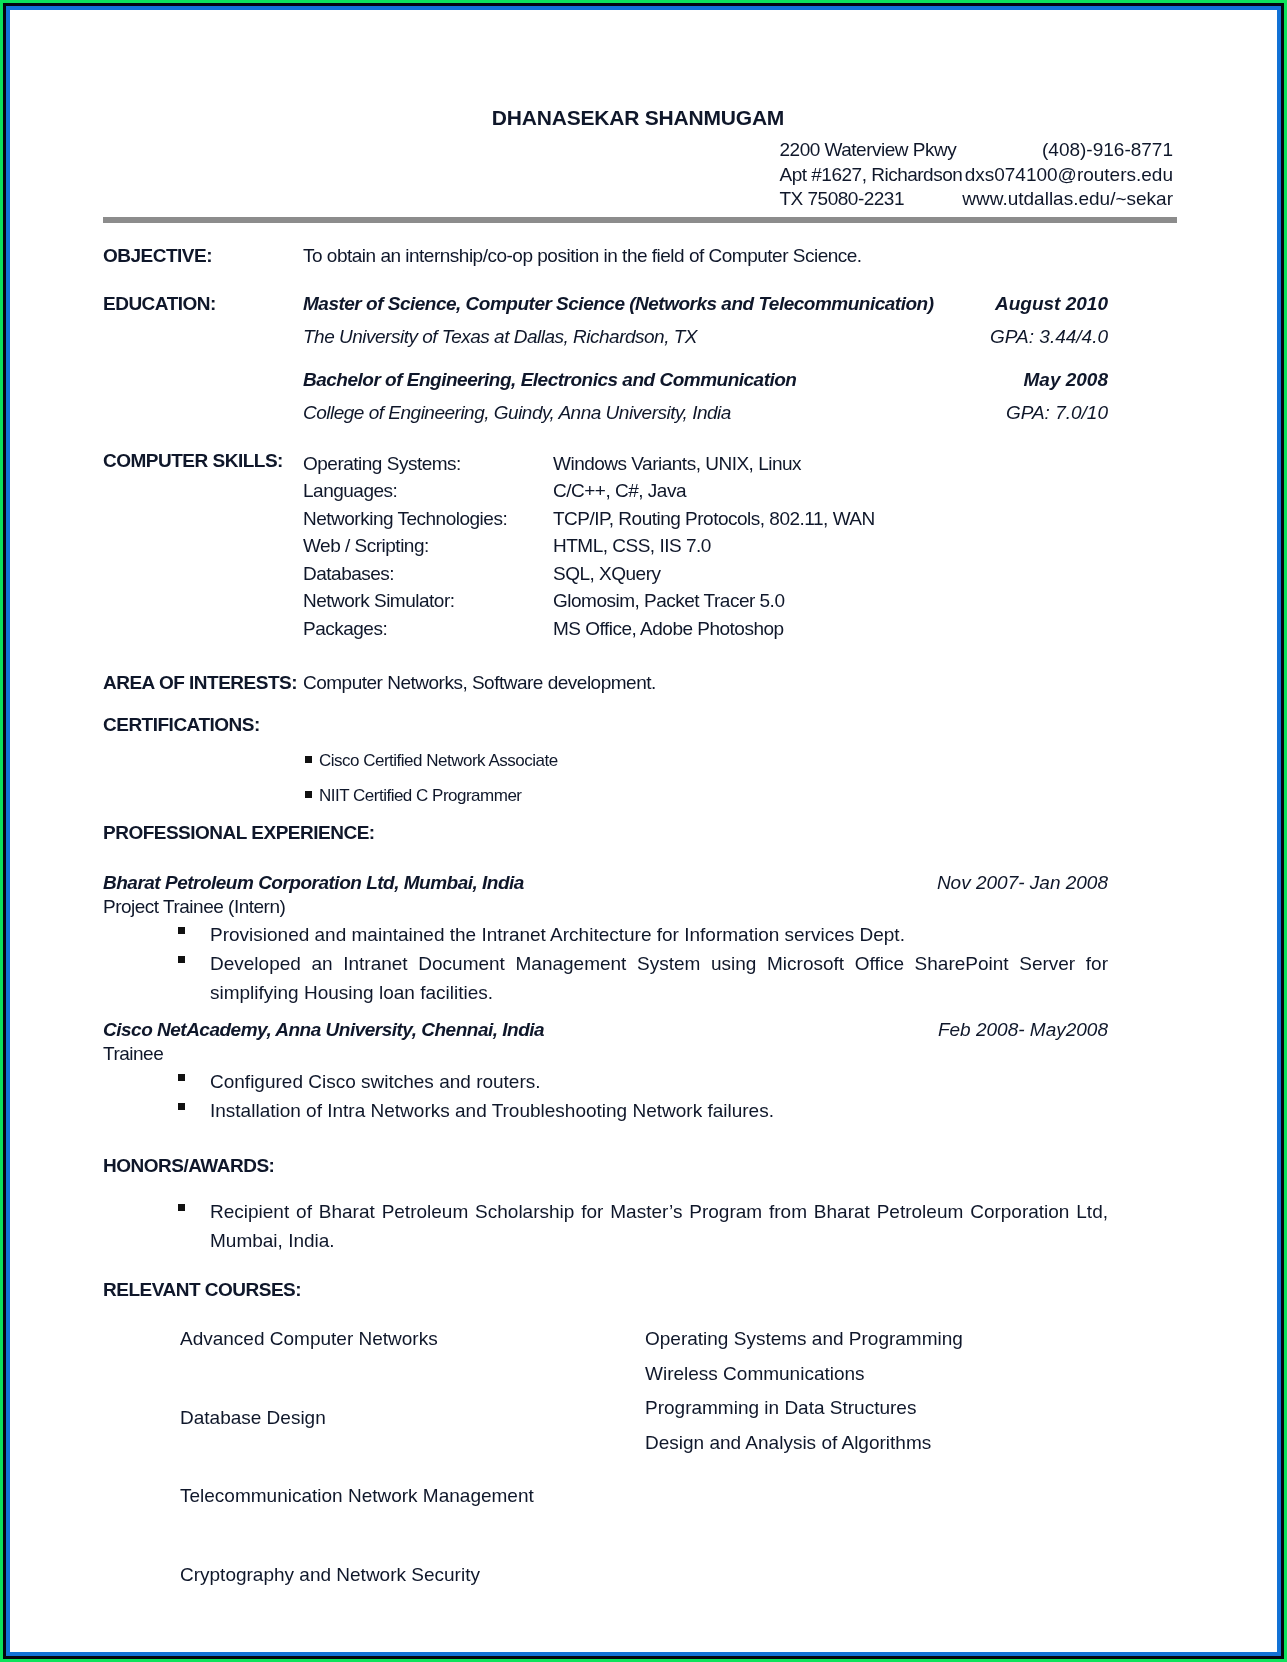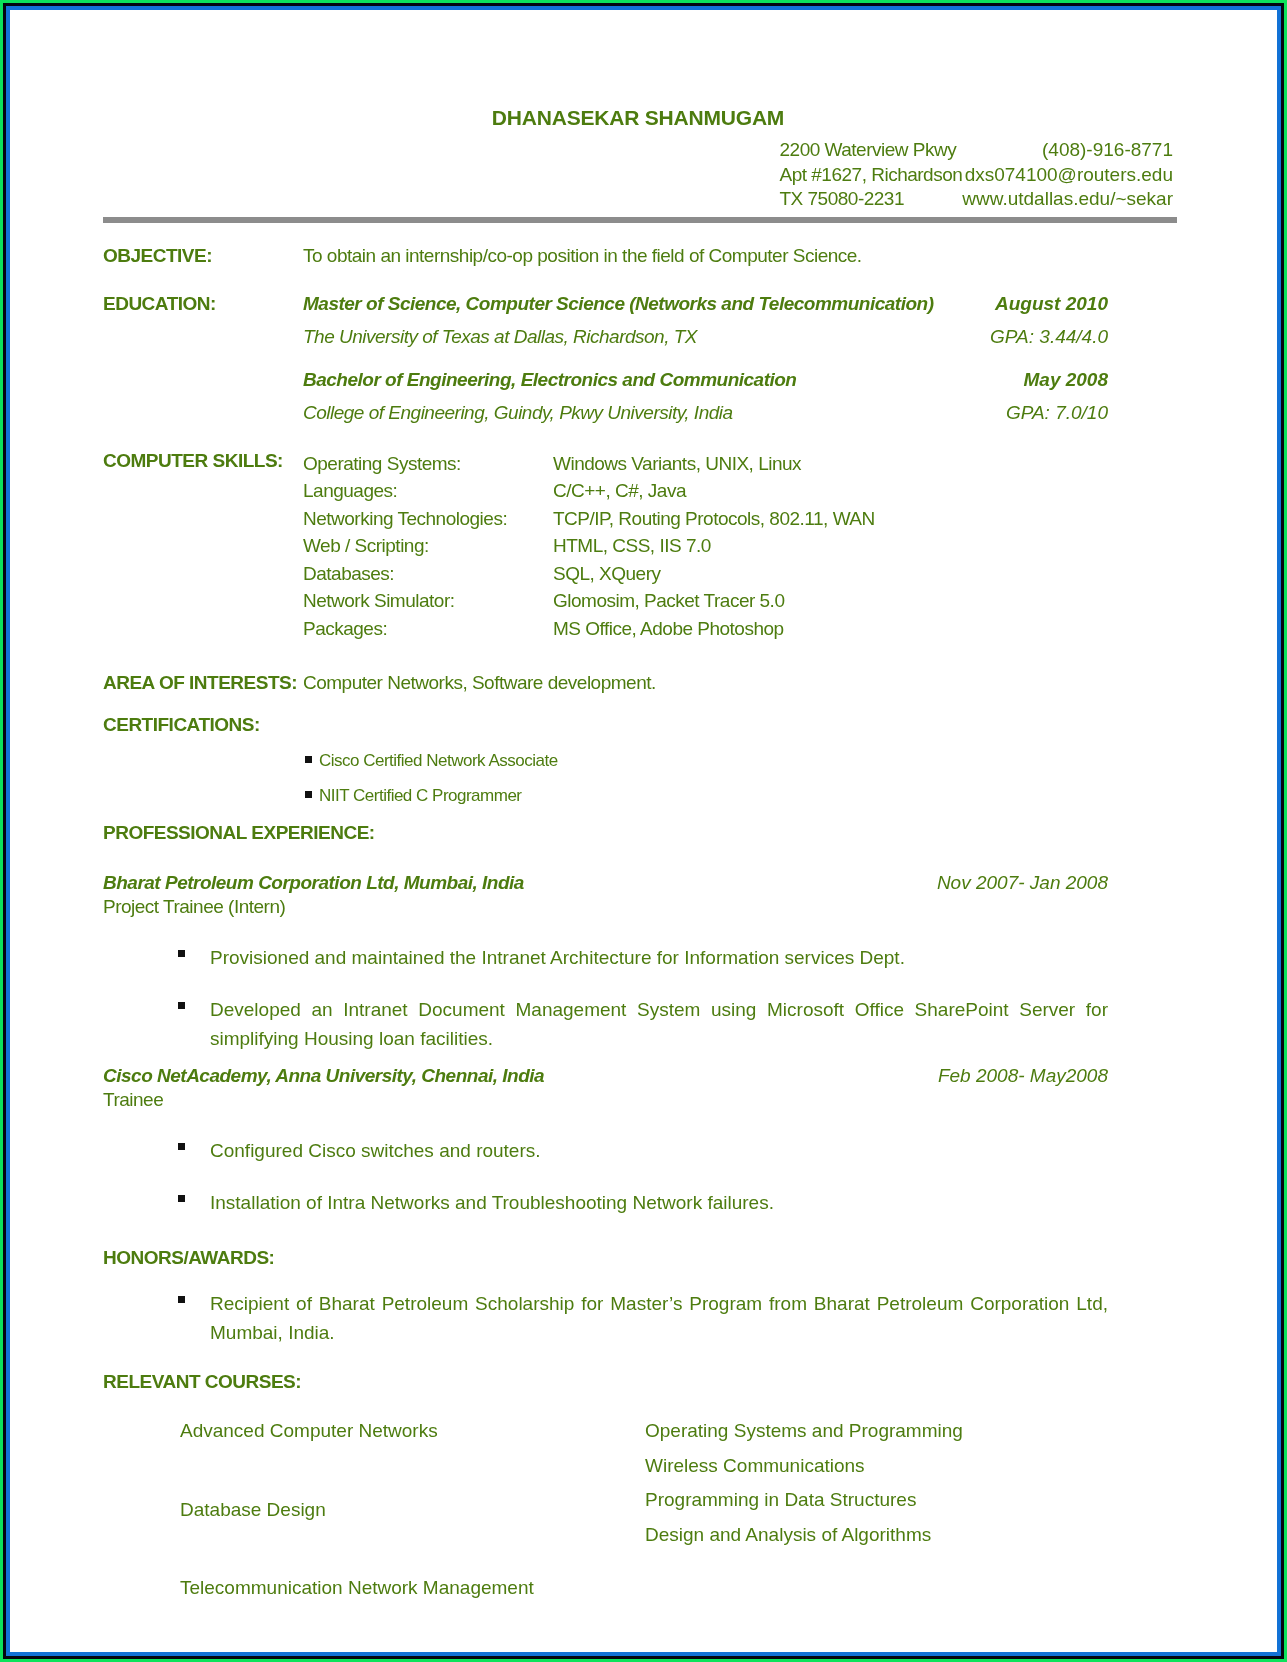--- a/index.html
+++ b/index.html
@@ -1,20 +1,20 @@
 <!DOCTYPE html>
 <html><head>
 <meta charset="utf-8">
 <style>
   html,body{margin:0;padding:0;background:#e8e8e8;}
   .canvas{
     position:relative;
     width:1287px;height:1662px;
     font-family:"Liberation Sans", sans-serif;
-    color:#4d7c0f;
+    color:#0f172a;
     background:#0ce35b;
     box-sizing:border-box;
     padding:3px;
   }
   .frame-black{background:#04060f;height:100%;box-sizing:border-box;padding:3px;}
   .frame-blue{background:#1272d6;height:100%;box-sizing:border-box;padding:4px;}
   .page{background:#ffffff;height:100%;box-sizing:border-box;position:relative;
         padding:96px 169px 40px 93px;overflow:hidden;}
 
   .cn{letter-spacing:-0.5px;}
@@ -46,21 +46,21 @@
   .skill-val{letter-spacing:-0.5px;}
 
   
   .cert-item{display:flex;align-items:baseline;margin-top:15px;padding-left:202px;font-size:17px;letter-spacing:-0.5px;}
   .sq{width:7px;height:7px;background:#111;flex:0 0 7px;margin-right:7px;position:relative;top:-2px;align-self:center;}
 
   
   .xp-company{font-size:19px;font-weight:bold;letter-spacing:-0.5px;}
   .xp-date{font-size:19px;white-space:nowrap;}
   .xp-title{font-size:19px;letter-spacing:-0.5px;line-height:26px;}
-  .xp-bullet{display:flex;margin-top:23px;padding-left:75px;font-size:19px;}
+  .xp-bullet{display:flex;padding-left:75px;font-size:19px;}
   .xp-bullet .sq{margin-right:25px;top:0;align-self:flex-start;margin-top:7px;}
   .xp-bullet .txt{flex:1;line-height:29px;}
   .just{text-align:justify;}
 
   
   .courses{display:flex;padding-left:77px;margin-top:21px;font-size:19px;}
   .course-col{display:flex;flex-direction:column;}
   .course-col.left{width:465px;flex:0 0 465px;gap:44px;}
   .course-col div{line-height:34.5px;}
 
@@ -108,21 +108,21 @@
             <span class="edu-school">The University of Texas at Dallas, Richardson, TX</span>
             <span>GPA: 3.44/4.0</span>
           </div>
         </div>
         <div class="edu-entry2">
           <div class="row-between">
             <span class="edu-degree">Bachelor of Engineering, Electronics and Communication</span>
             <span class="edu-date">May 2008</span>
           </div>
           <div class="row-between edu-line2">
-            <span class="edu-school">College of Engineering, Guindy, Pkwy University, India</span>
+            <span class="edu-school">College of Engineering, Guindy, Anna University, India</span>
             <span>GPA: 7.0/10</span>
           </div>
         </div>
       </div>
     </div>
 
     <div class="section mt26">
       <div class="sec-label">COMPUTER SKILLS:</div>
       <div class="sec-body">
         <div class="skill-row">

